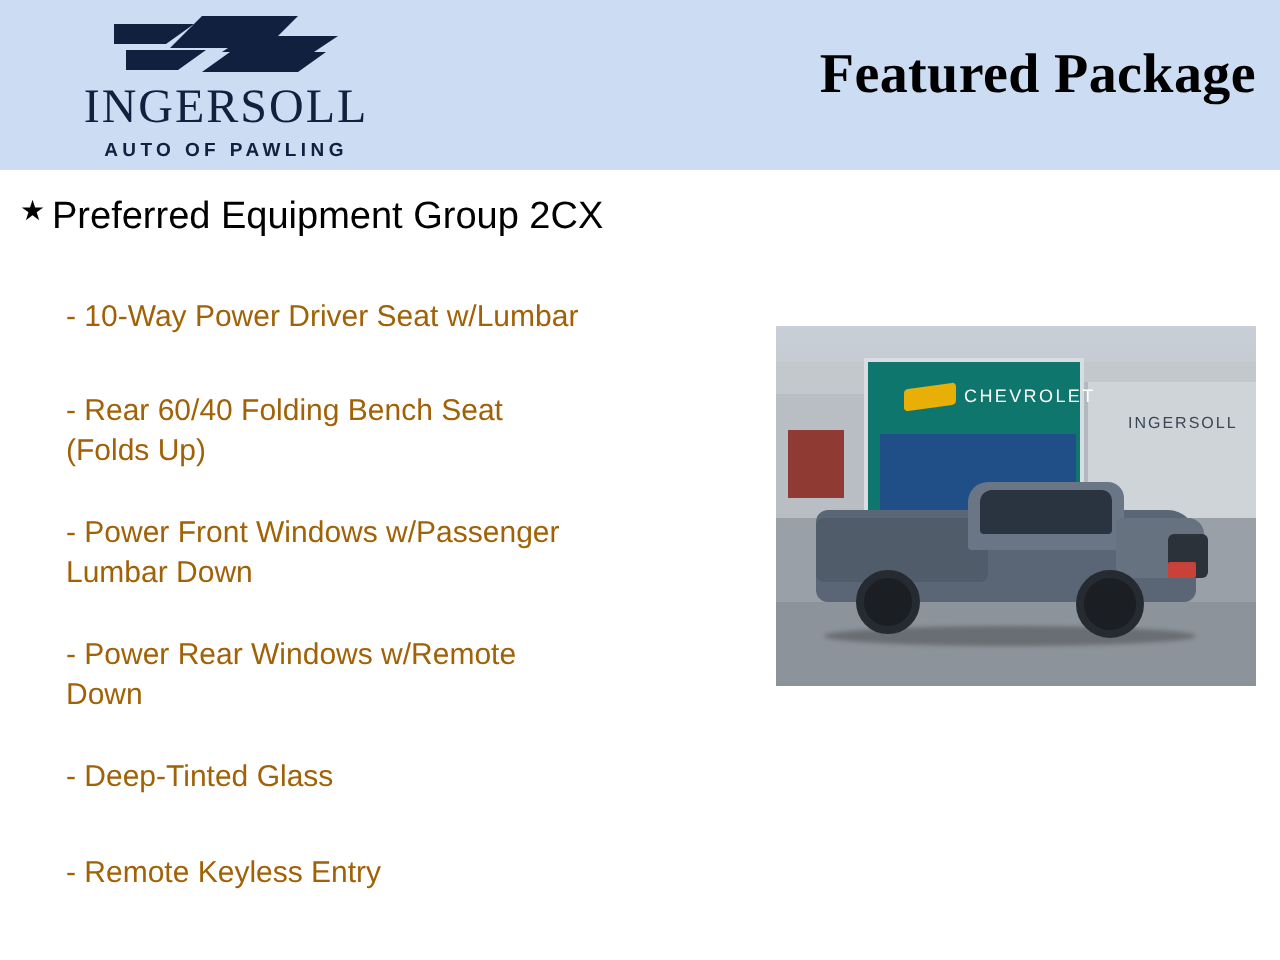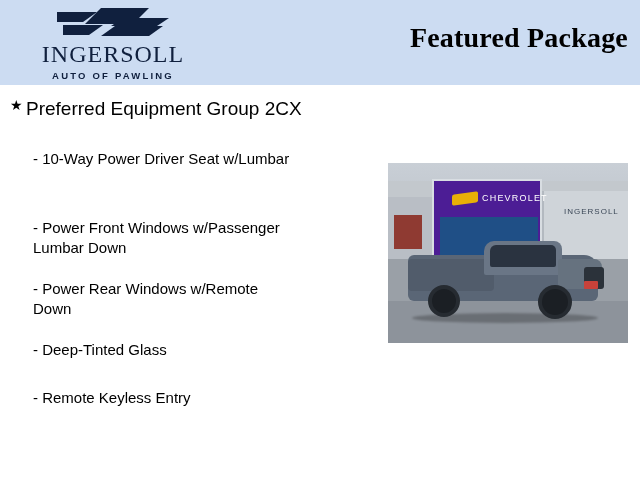--- a/index.html
+++ b/index.html
@@ -111,21 +111,21 @@
     font-size: 19px;
     color: #000;
   }
   .feature-list {
     margin: 0;
     padding: 0;
     list-style: none;
   }
   .feature-item {
     font-size: 15px;
-    color: #000000;
+    color: #a16207;
     line-height: 1.3;
     margin: 0 0 0 0;
     padding: 0 0 0 23px;
     white-space: pre-line;
   }
   .spacer-28 { height: 28px; }
   .spacer-22 { height: 22px; }
 
   
   .photo {
@@ -146,21 +146,21 @@
   .ph-building {
     position: absolute;
     left: 0; top: 18px;
     width: 240px; height: 80px;
     background: #c3c8cd;
   }
   .ph-showroom {
     position: absolute;
     left: 44px; top: 16px;
     width: 110px; height: 84px;
-    background: #4c1d95;
+    background: #0f766e;
     border: 2px solid #d8dde2;
     box-sizing: border-box;
   }
   .ph-showroom-glass {
     position: absolute;
     left: 6px; top: 36px;
     width: 98px; height: 46px;
     background: #1f4f86;
   }
   .ph-bowtie {
@@ -325,20 +325,22 @@
     <div class="features">
       <div class="feature-head">
         <span class="star-icon">★</span>
         <span class="feature-head-text">Preferred Equipment Group 2CX</span>
       </div>
 
       <div class="spacer-28"></div>
       <ul class="feature-list">
         <li class="feature-item">- 10-Way Power Driver Seat w/Lumbar</li>
         <div class="spacer-28"></div>
+        <li class="feature-item">- Rear 60/40 Folding Bench Seat
+(Folds Up)</li>
         <div class="spacer-22"></div>
         <li class="feature-item">- Power Front Windows w/Passenger
 Lumbar Down</li>
         <div class="spacer-22"></div>
         <li class="feature-item">- Power Rear Windows w/Remote
 Down</li>
         <div class="spacer-22"></div>
         <li class="feature-item">- Deep-Tinted Glass</li>
         <div class="spacer-28"></div>
         <li class="feature-item">- Remote Keyless Entry</li>

